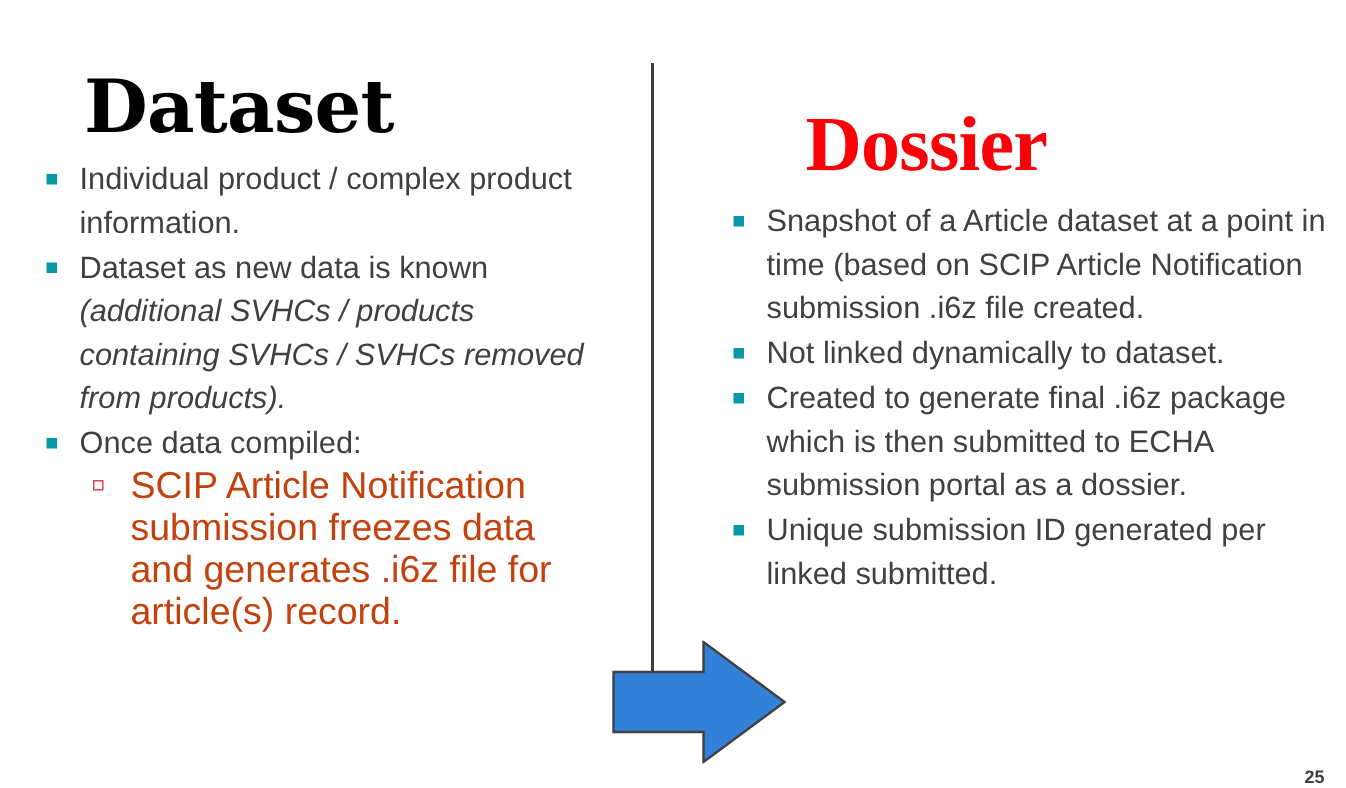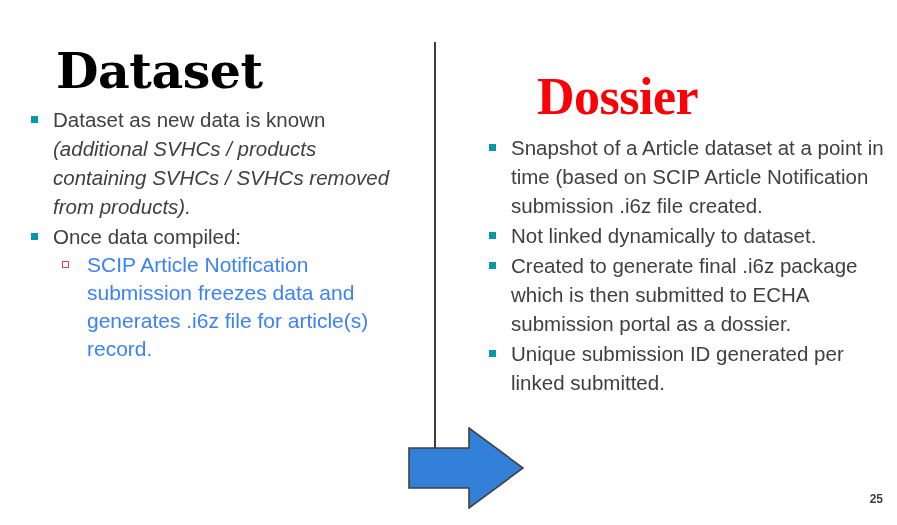--- a/index.html
+++ b/index.html
@@ -82,23 +82,23 @@
   ul.sub-bullets {
     list-style: none;
     margin: 0;
     padding: 0;
   }
 
   ul.sub-bullets > li {
     position: relative;
     padding-left: 34px;
     margin: 0;
-    font-size: 21px;
+    font-size: 25px;
     line-height: 28px;
-    color: #3b82f6;
+    color: #c2410c;
   }
 
   ul.sub-bullets > li > .marker-hollow {
     position: absolute;
     left: 9px;
     top: 10px;
     width: 5px;
     height: 5px;
     border: 1.4px solid #e2434b;
     background: transparent;
@@ -125,40 +125,44 @@
     left: 408px;
     top: 427px;
     width: 116px;
     height: 82px;
   }
 
   
   #page-number {
     position: absolute;
     right: 14px;
-    bottom: 19px;
+    bottom: 0;
     font-size: 12px;
     font-weight: bold;
     color: #3f3f3f;
     font-family: "Liberation Sans", sans-serif;
   }
 </style>
 </head>
 <body>
 
 <div id="slide">
 
   <div id="divider"></div>
 
   <div id="left-column" class="column">
 
     <h1 id="dataset-title" class="slide-title">Dataset</h1>
 
     <ul id="left-list" class="bullets">
 
+      <li>
+        <span class="marker-sq"></span>
+        <span>Individual product / complex product information.</span>
+      </li>
 
 
       <li>
         <span class="marker-sq"></span>
         <span>Dataset as new data is known </span><span class="italic-run">(additional SVHCs / products containing SVHCs / SVHCs removed from products).</span>
       </li>
 
       <li>
         <span class="marker-sq"></span>
         <span>Once data compiled:</span>

